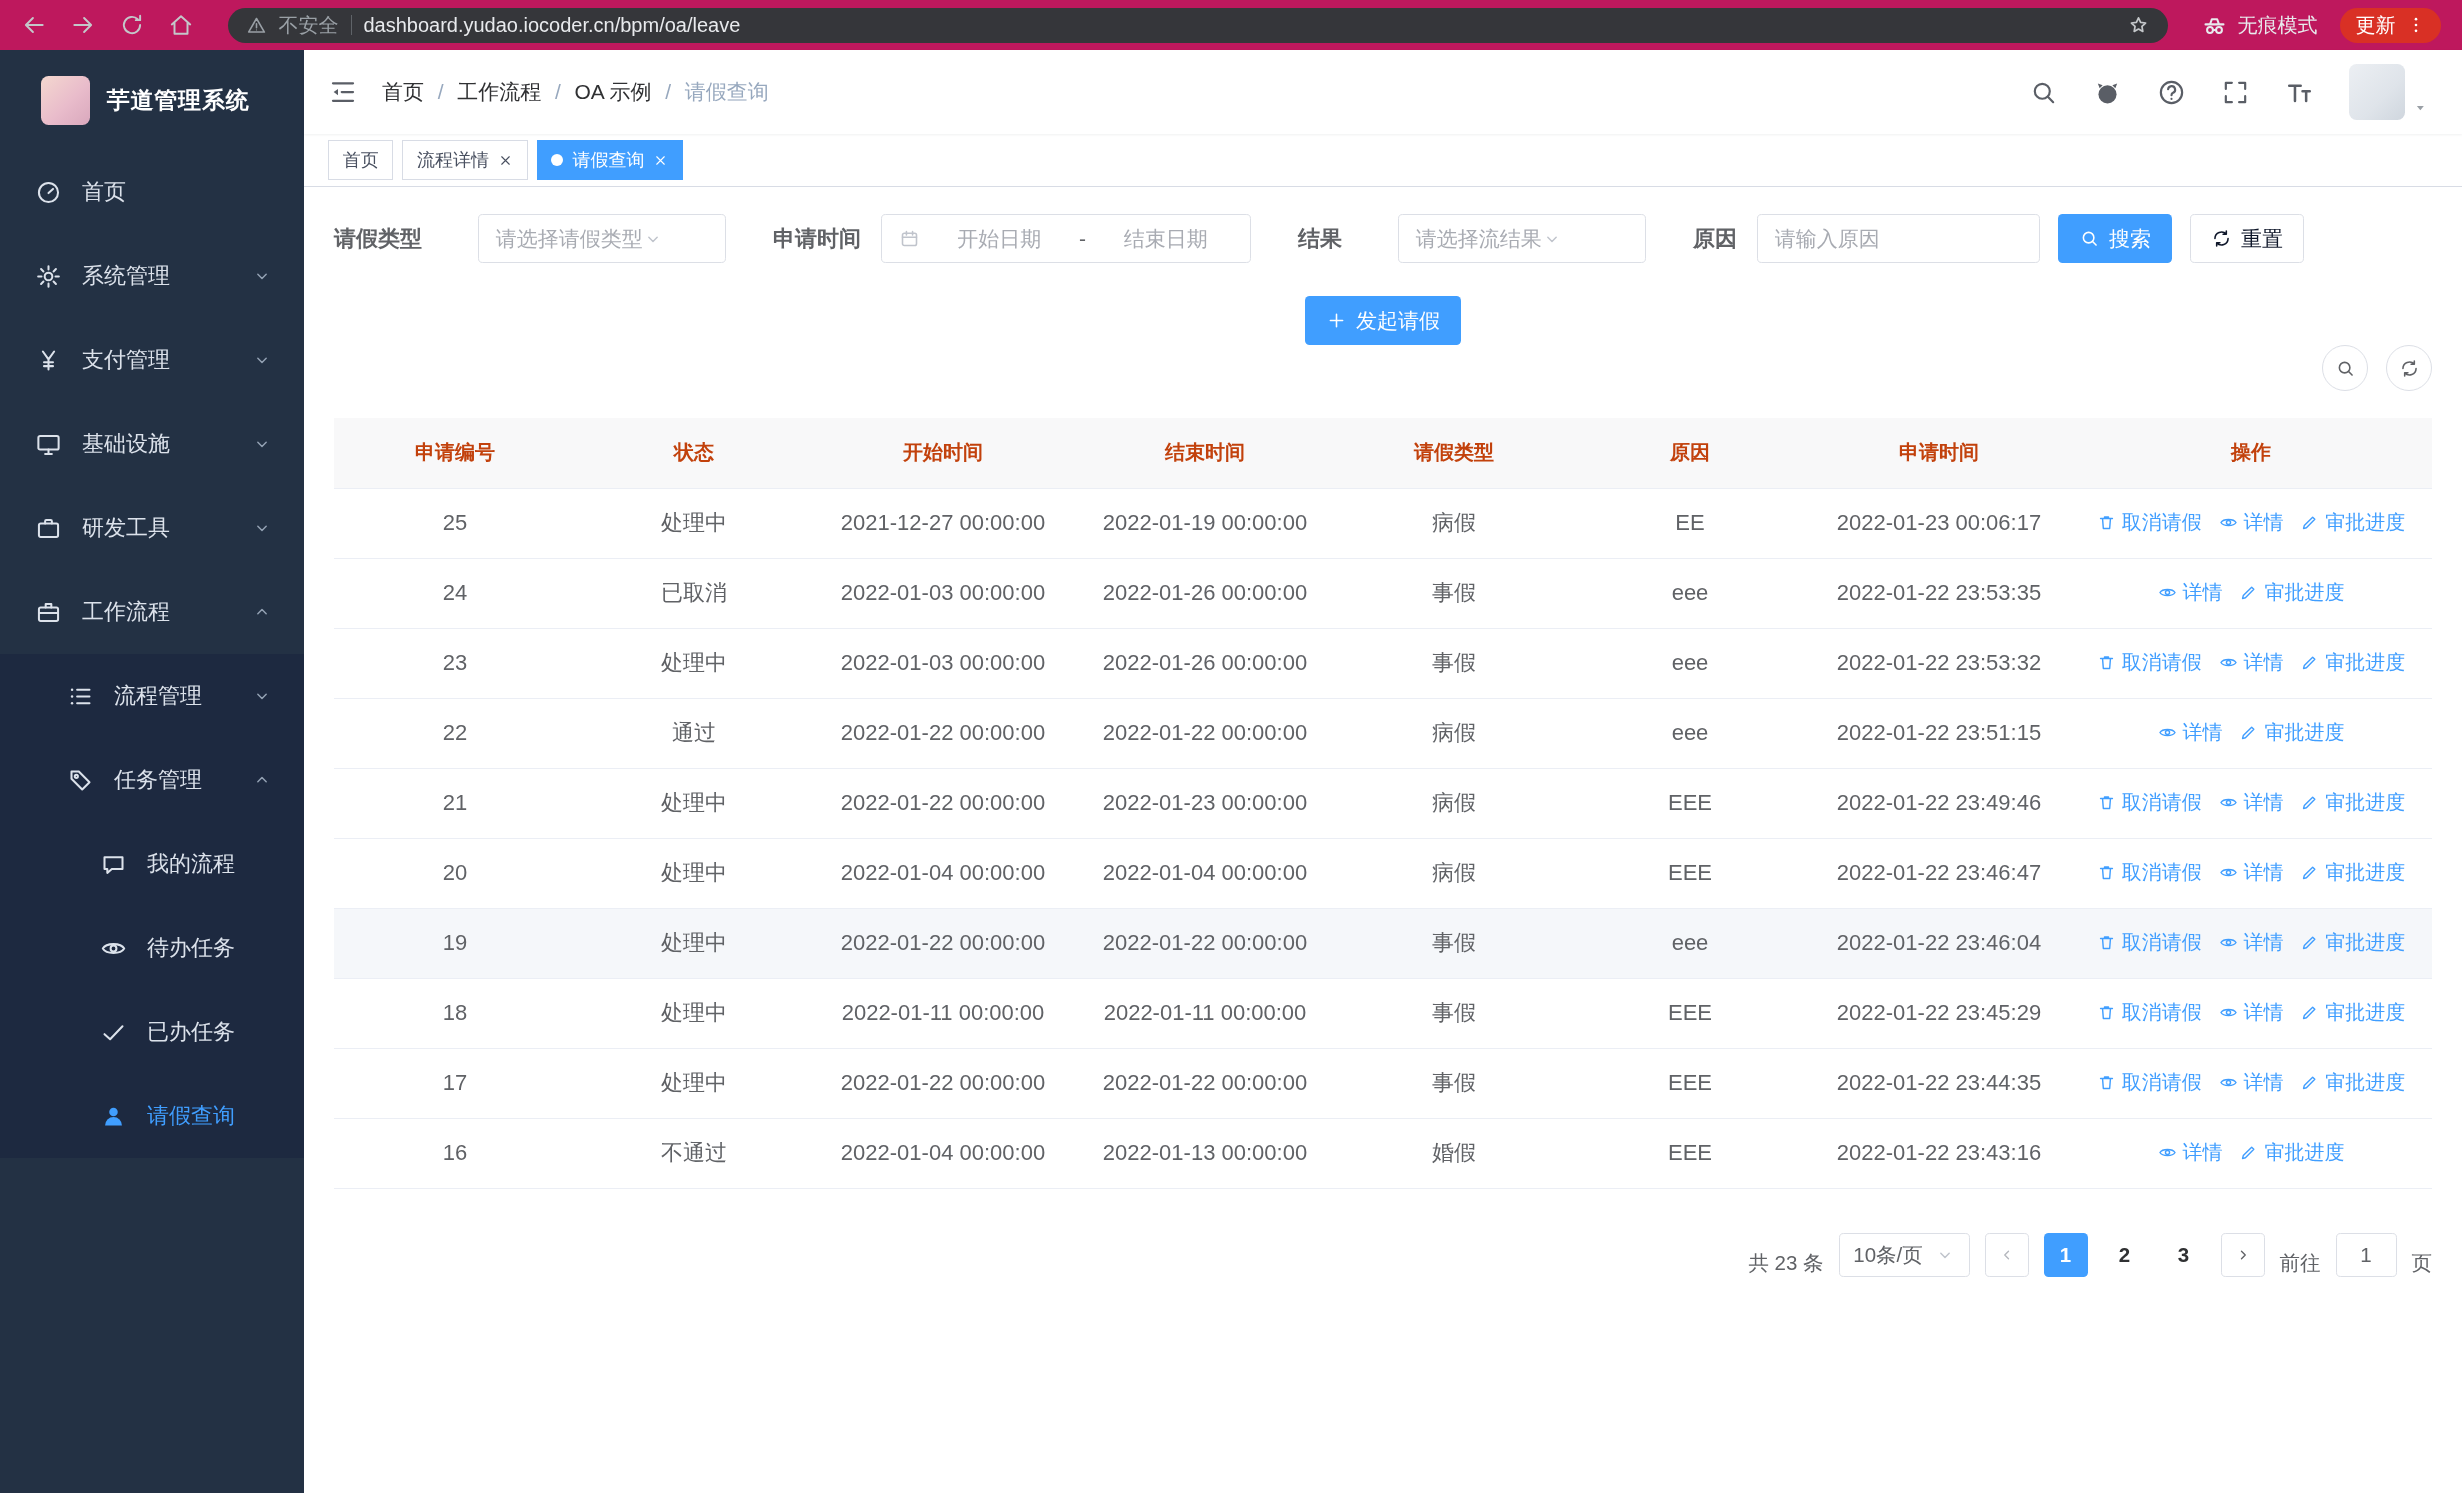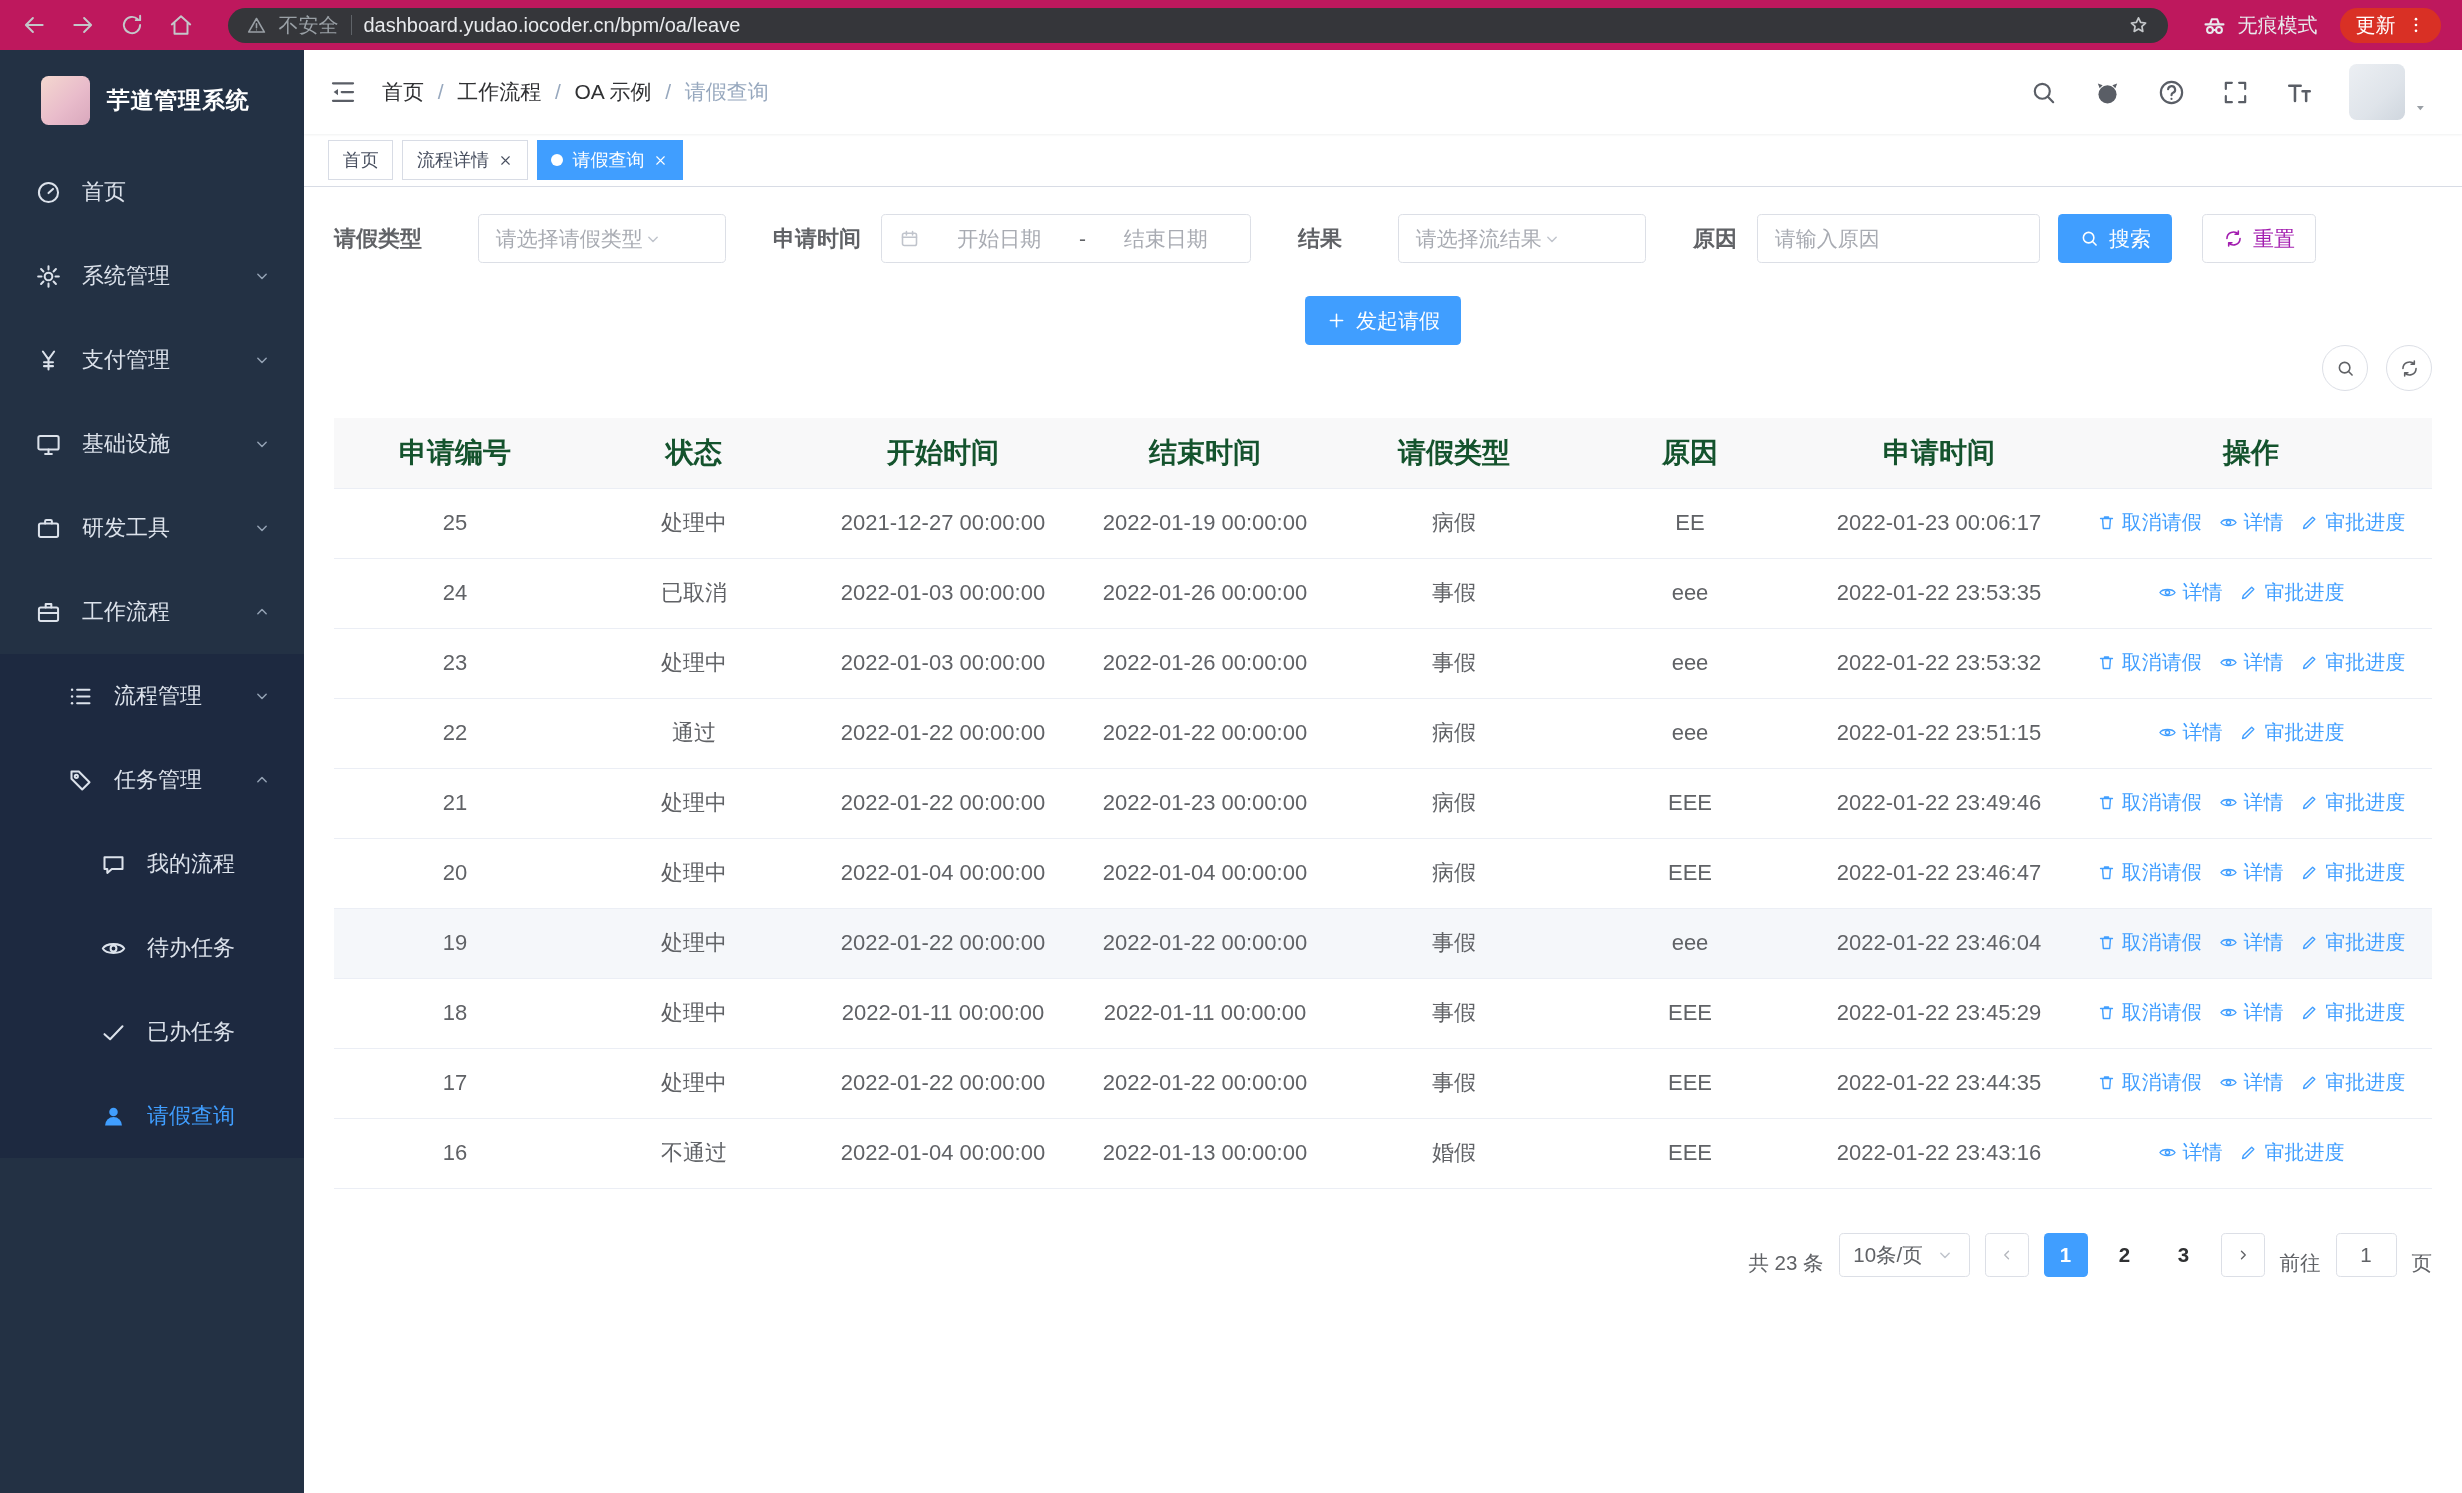--- a/index.html
+++ b/index.html
@@ -81,31 +81,31 @@
   .dr-part { flex:1; text-align:center; white-space:nowrap; }
   .dr-sep { color:#606266; }
   .tin { width:283px; padding:0 16.7px; cursor:text; }
   .tin input { border:none; outline:none; width:100%; font-size:21px; color:#606266; background:transparent;
     font-family:inherit; }
   .tin input::placeholder { color:#a8abb2; }
   .btn { height:49px; border-radius:4.6px; display:inline-flex; align-items:center; gap:9px;
     padding:0 20px; font-size:21px; cursor:pointer; border:0.8px solid transparent; white-space:nowrap; }
   .btn svg { width:21px; height:21px; }
   .btn-primary { background:#409eff; color:#fff; }
-  .btn-plain { background:#fff; border-color:#dcdfe6; color:#a21caf; margin-left:30px; }
+  .btn-plain { background:#fff; border-color:#dcdfe6; color:#0f172a; margin-left:18px; }
 
   .toolbar-row { margin-top:33px; display:flex; align-items:center;flex-direction:column; }
   .right-tools { margin-left:auto; display:flex; gap:18px; }
   .circle-btn { width:46px; height:46px; border-radius:50%; border:0.8px solid #dcdfe6; background:#fff;
     display:flex; align-items:center; justify-content:center; color:#606266; cursor:pointer; }
   .circle-btn svg { width:21px; height:21px; }
 
   
   table.grid { margin-top:27px; width:100%; border-collapse:collapse; table-layout:fixed; }
-  .grid th { background:#f8f8f9; color:#14532d; font-weight:bold; font-size:28px; height:70px;
+  .grid th { background:#f8f8f9; color:#c2410c; font-weight:bold; font-size:20px; height:70px;
     border-bottom:0.8px solid #ebeef5; text-align:center; }
   .grid td { height:70px; text-align:center; color:#606266; font-size:22px; border-bottom:0.8px solid #ebeef5;
     white-space:nowrap; overflow:hidden; }
   .grid tr.hovered td { background:#f5f7fa; }
   .op { color:#409eff; font-size:20px; display:inline-flex; align-items:center; gap:6px;
     margin:0 8.4px; cursor:pointer; text-decoration:none; }
   .op svg { width:19px; height:19px; }
 
   
   .pagination { margin-top:44px; display:flex; align-items:flex-end; justify-content:flex-end; gap:15px;

